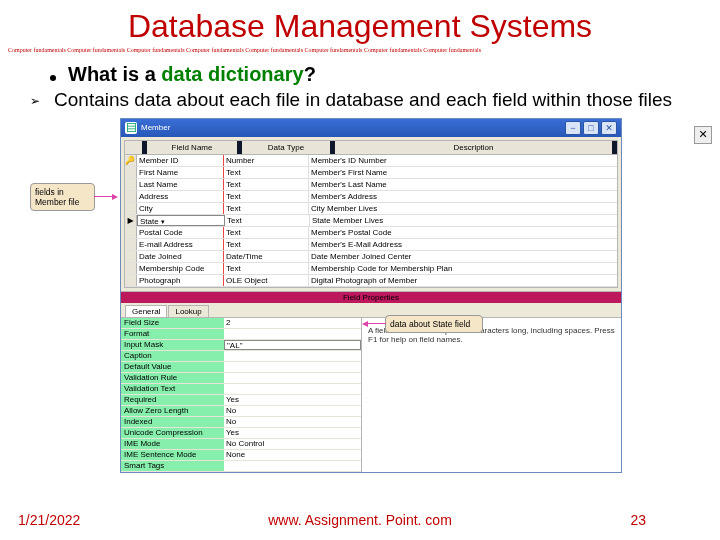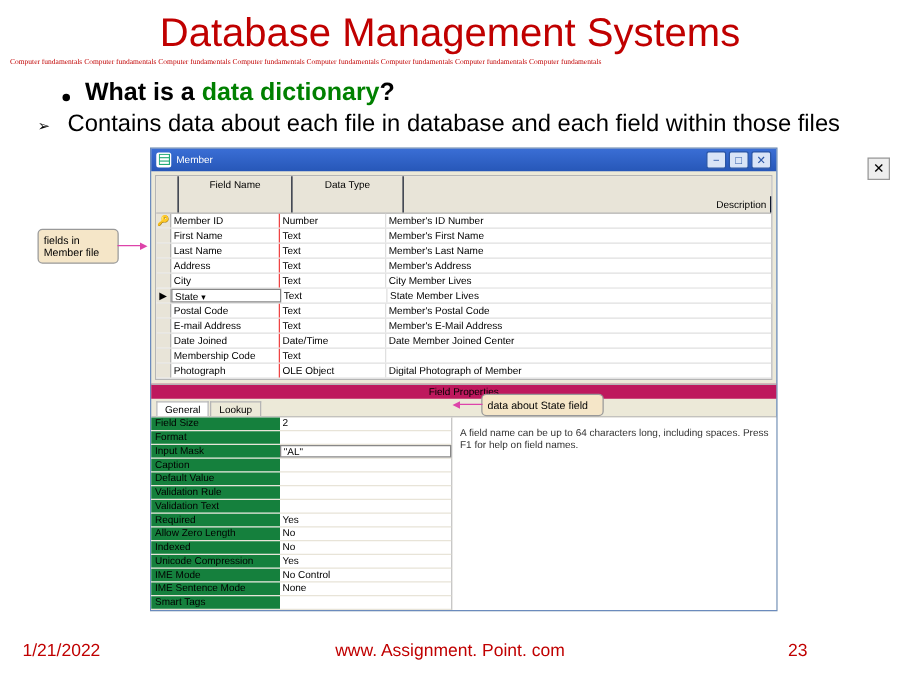--- a/index.html
+++ b/index.html
@@ -19,37 +19,37 @@
 .callout-arrow-l { position:absolute; left:-20px; top:50%; margin-top:-1px; width:20px; height:0; border-top:1px solid #d4a; }
 .callout-arrow-l::after { content:""; position:absolute; left:-4px; top:-3px; border-right:6px solid #d4a; border-left:0; border-top:3px solid transparent; border-bottom:3px solid transparent; }
 .win { border:1px solid #6b8bbd; background:#ece9d8; font-size:8px; width:500px; margin-left:90px; }
 .titlebar { background:linear-gradient(to bottom,#3a6ed5,#2757b8); color:#fff; height:18px; display:flex; align-items:center; padding:0 4px; }
 .titlebar .icon { width:12px;height:12px;background:#fff;border-radius:2px;margin-right:4px; display:flex;align-items:center;justify-content:center;}
 .titlebar .icon svg{width:9px;height:9px;}
 .winbtns { margin-left:auto; display:flex; gap:2px; }
 .winbtns span { width:14px;height:12px;background:#d9e4f7;border:1px solid #2a55a5;border-radius:2px;display:flex;align-items:center;justify-content:center;font-size:9px;color:#2a55a5; }
 .grid-area { background:#fff; border:1px solid #b5b5b5; margin:3px; }
 .grid-head { display:flex; background:#e8e4d8; border-bottom:1px solid #b5b5b5; }
-.grid-head div { padding:2px 3px; border-right:1px solid #0f172a; }
+.grid-head div { padding:2px 3px; border-right:5px solid #0f172a; }
 .grid-head .c1{width:95px;} .grid-head .c2{width:82px;} .grid-head .c3{flex:1;}
 .grid-row { display:flex; border-bottom:1px solid #e0e0e0; height:11px; line-height:11px; }
 .grid-row .sel { width:11px; background:#e8e4d8; border-right:1px solid #b5b5b5; text-align:center; }
 .grid-row .c1 { width:84px; border-right:1px solid #ef4444; padding-left:2px; overflow:hidden; white-space:nowrap; }
 .grid-row .c2 { width:82px; border-right:1px solid #e0e0e0; padding-left:2px; }
 .grid-row .c3 { flex:1; padding-left:2px; overflow:hidden; white-space:nowrap; }
 .grid-row.active { background:#fff; }
 .grid-row.active .c1 { border:1px solid #888; height:9px; }
 .props-title { background:#be185d; text-align:center; border-top:1px solid #b5b5b5; padding:1px 0; }
 .tabs { display:flex; font-size:8px; margin-top:2px; margin-left:4px; }
 .tab { border:1px solid #b5b5b5; border-bottom:none; padding:1px 6px; background:#ece9d8; margin-right:1px; }
 .tab.active { background:#fff; }
 .props-body { display:flex; border-top:1px solid #b5b5b5; }
 .props-list { width:240px; background:#fff; border-right:1px solid #b5b5b5; }
 .prow { display:flex; border-bottom:1px solid #e8e4d8; height:10px; line-height:10px; }
-.prow .pk { width:100px; background:#15803d; padding-left:3px; overflow:hidden; white-space:nowrap; }
+.prow .pk { width:100px; background:#86efac; padding-left:3px; overflow:hidden; white-space:nowrap; }
 .prow .pv { flex:1; padding-left:2px; overflow:hidden; white-space:nowrap; }
 .prow.sel .pv { border:1px solid #888; height:8px; }
 .help-pane { flex:1; background:#fff; padding:8px 6px; font-size:8px; color:#333; }
 .footer { position:absolute; bottom:12px; left:0; width:668px; display:flex; font-size:14px; }
 .footer .date { color:#c00000; margin-left:18px; }
 .footer .site { position:absolute; left:0; width:720px; text-align:center; color:#c00000; }
 .footer .pg { color:#c00000; margin-left:auto; margin-right:22px;text-align:center; }
 .close-x{position:absolute;right:-22px;top:8px;width:16px;height:16px;border:1px solid #999;background:#eee;display:flex;align-items:center;justify-content:center;font-size:11px;}
 </style>
 </head>
@@ -99,21 +99,21 @@
         <span>□</span>
         <span>✕</span>
       </div>
     </div>
 
     <div class="grid-area">
       <div class="grid-head">
         <div class="sel" style="width:11px;"></div>
         <div class="c1" style="width:84px;text-align:center;">Field Name</div>
         <div class="c2" style="text-align:center;">Data Type</div>
-        <div class="c3" style="text-align:right;margin-top:16px;">Description</div>
+        <div class="c3" style="text-align:center;">Description</div>
       </div>
       <div id="grid-rows">
           <div class="grid-row">
             <div class="sel">🔑</div>
             <div class="c1">Member ID</div>
             <div class="c2">Number</div>
             <div class="c3">Member's ID Number</div>
           </div>
           <div class="grid-row">
             <div class="sel"></div>
@@ -160,20 +160,21 @@
           <div class="grid-row">
             <div class="sel"></div>
             <div class="c1">Date Joined</div>
             <div class="c2">Date/Time</div>
             <div class="c3">Date Member Joined Center</div>
           </div>
           <div class="grid-row">
             <div class="sel"></div>
             <div class="c1">Membership Code</div>
             <div class="c2">Text</div>
+            <div class="c3">Membership Code for Membership Plan</div>
           </div>
           <div class="grid-row">
             <div class="sel"></div>
             <div class="c1">Photograph</div>
             <div class="c2">OLE Object</div>
             <div class="c3">Digital Photograph of Member</div>
           </div>
         </div>
     </div>
 

